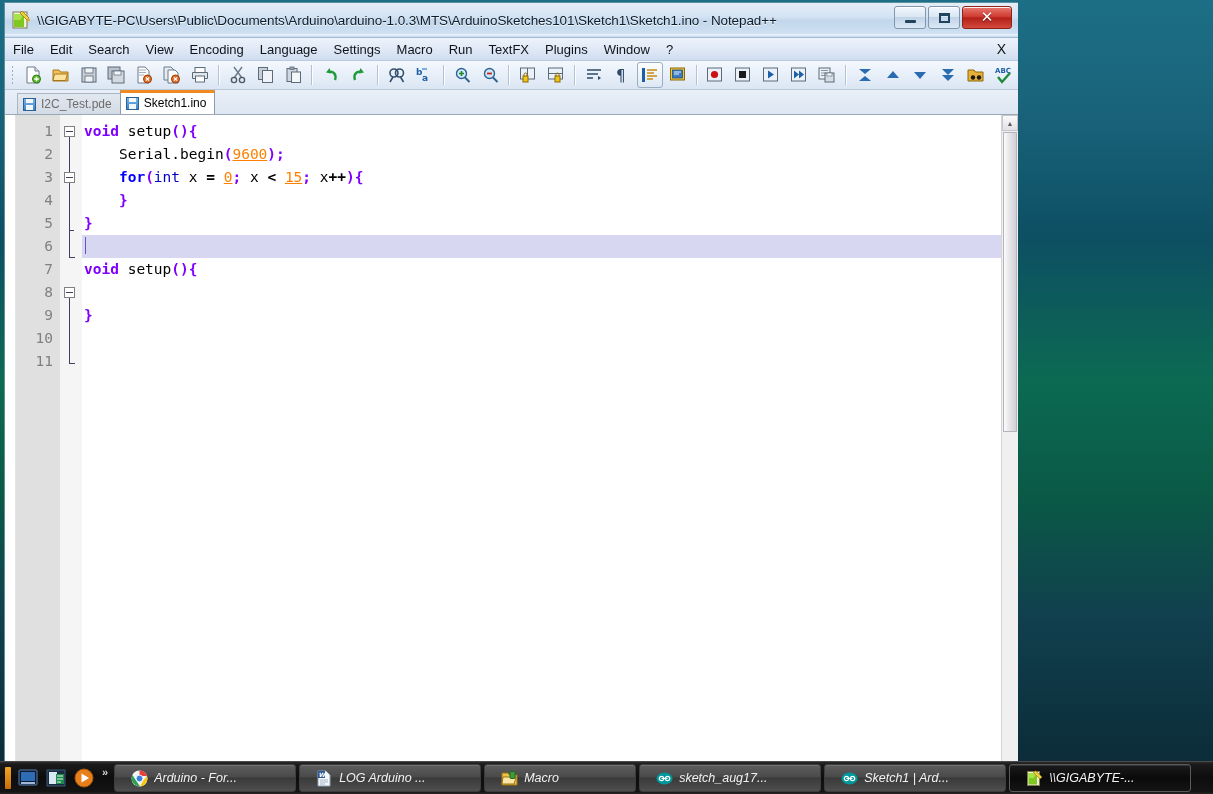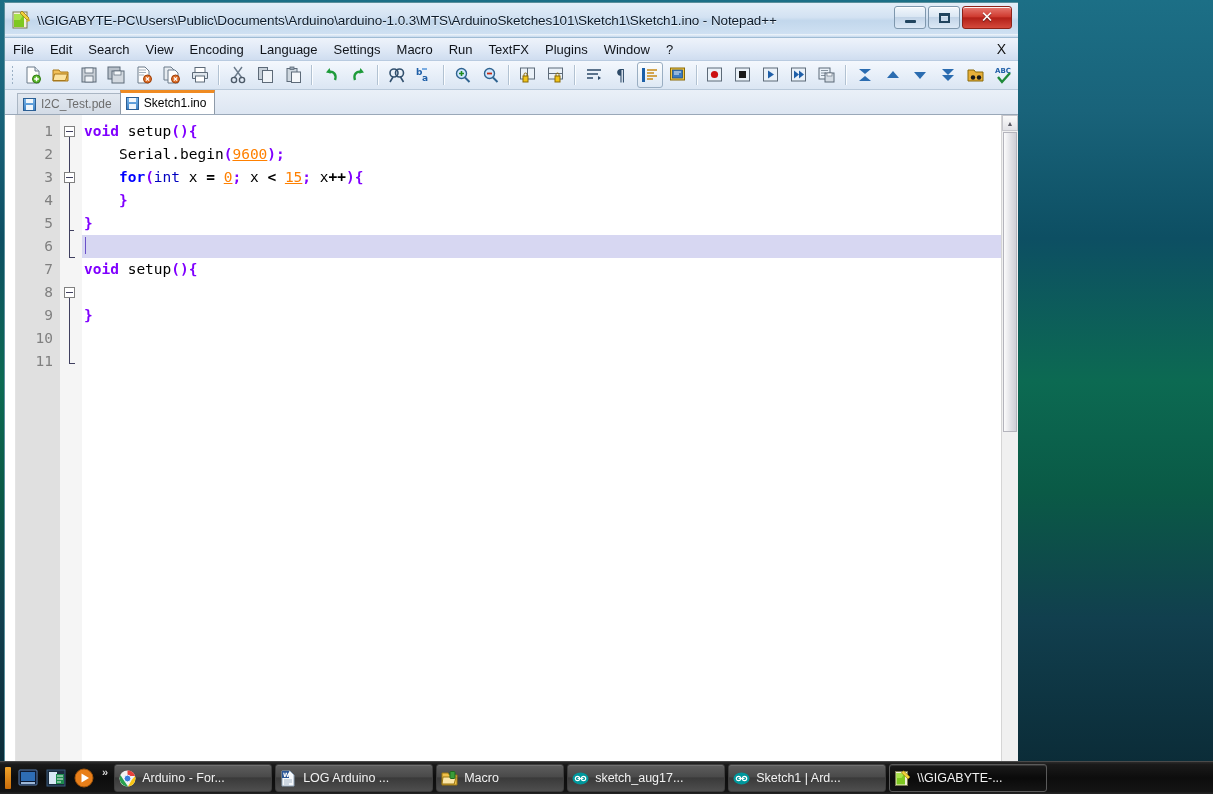--- a/index.html
+++ b/index.html
@@ -348,29 +348,30 @@
     padding-top:4px;
   }
   .taskbtn {
     height: 26px;
     min-width: 0;
     flex: 0 0 auto;
     width: 148px;
     margin-right: 3px;
     display: flex;
     align-items: center;
-    padding: 0 4px;
+    padding: 0 16px;
     border: 1px solid #3d3d3d;
     border-radius: 3px;
     background: linear-gradient(180deg,#5e5e5e 0%,#4a4a4a 45%,#3a3a3a 50%,#4e4e4e 100%);
     color: #f2f2f2;
     font-size: 12.5px;
     white-space: nowrap;
     overflow: hidden;
     box-shadow: inset 0 1px 0 rgba(255,255,255,.12);
+    font-style: italic;
   }
   .taskbtn.active {
     background: linear-gradient(180deg,#1b1b1b 0%,#0a0a0a 50%,#151515 100%);
     border-color:#5a5a5a;
   }
   .taskbtn .tb-icon {
     width: 17px; height: 17px;
     margin-right: 6px;
     flex:none;
     position:relative;

